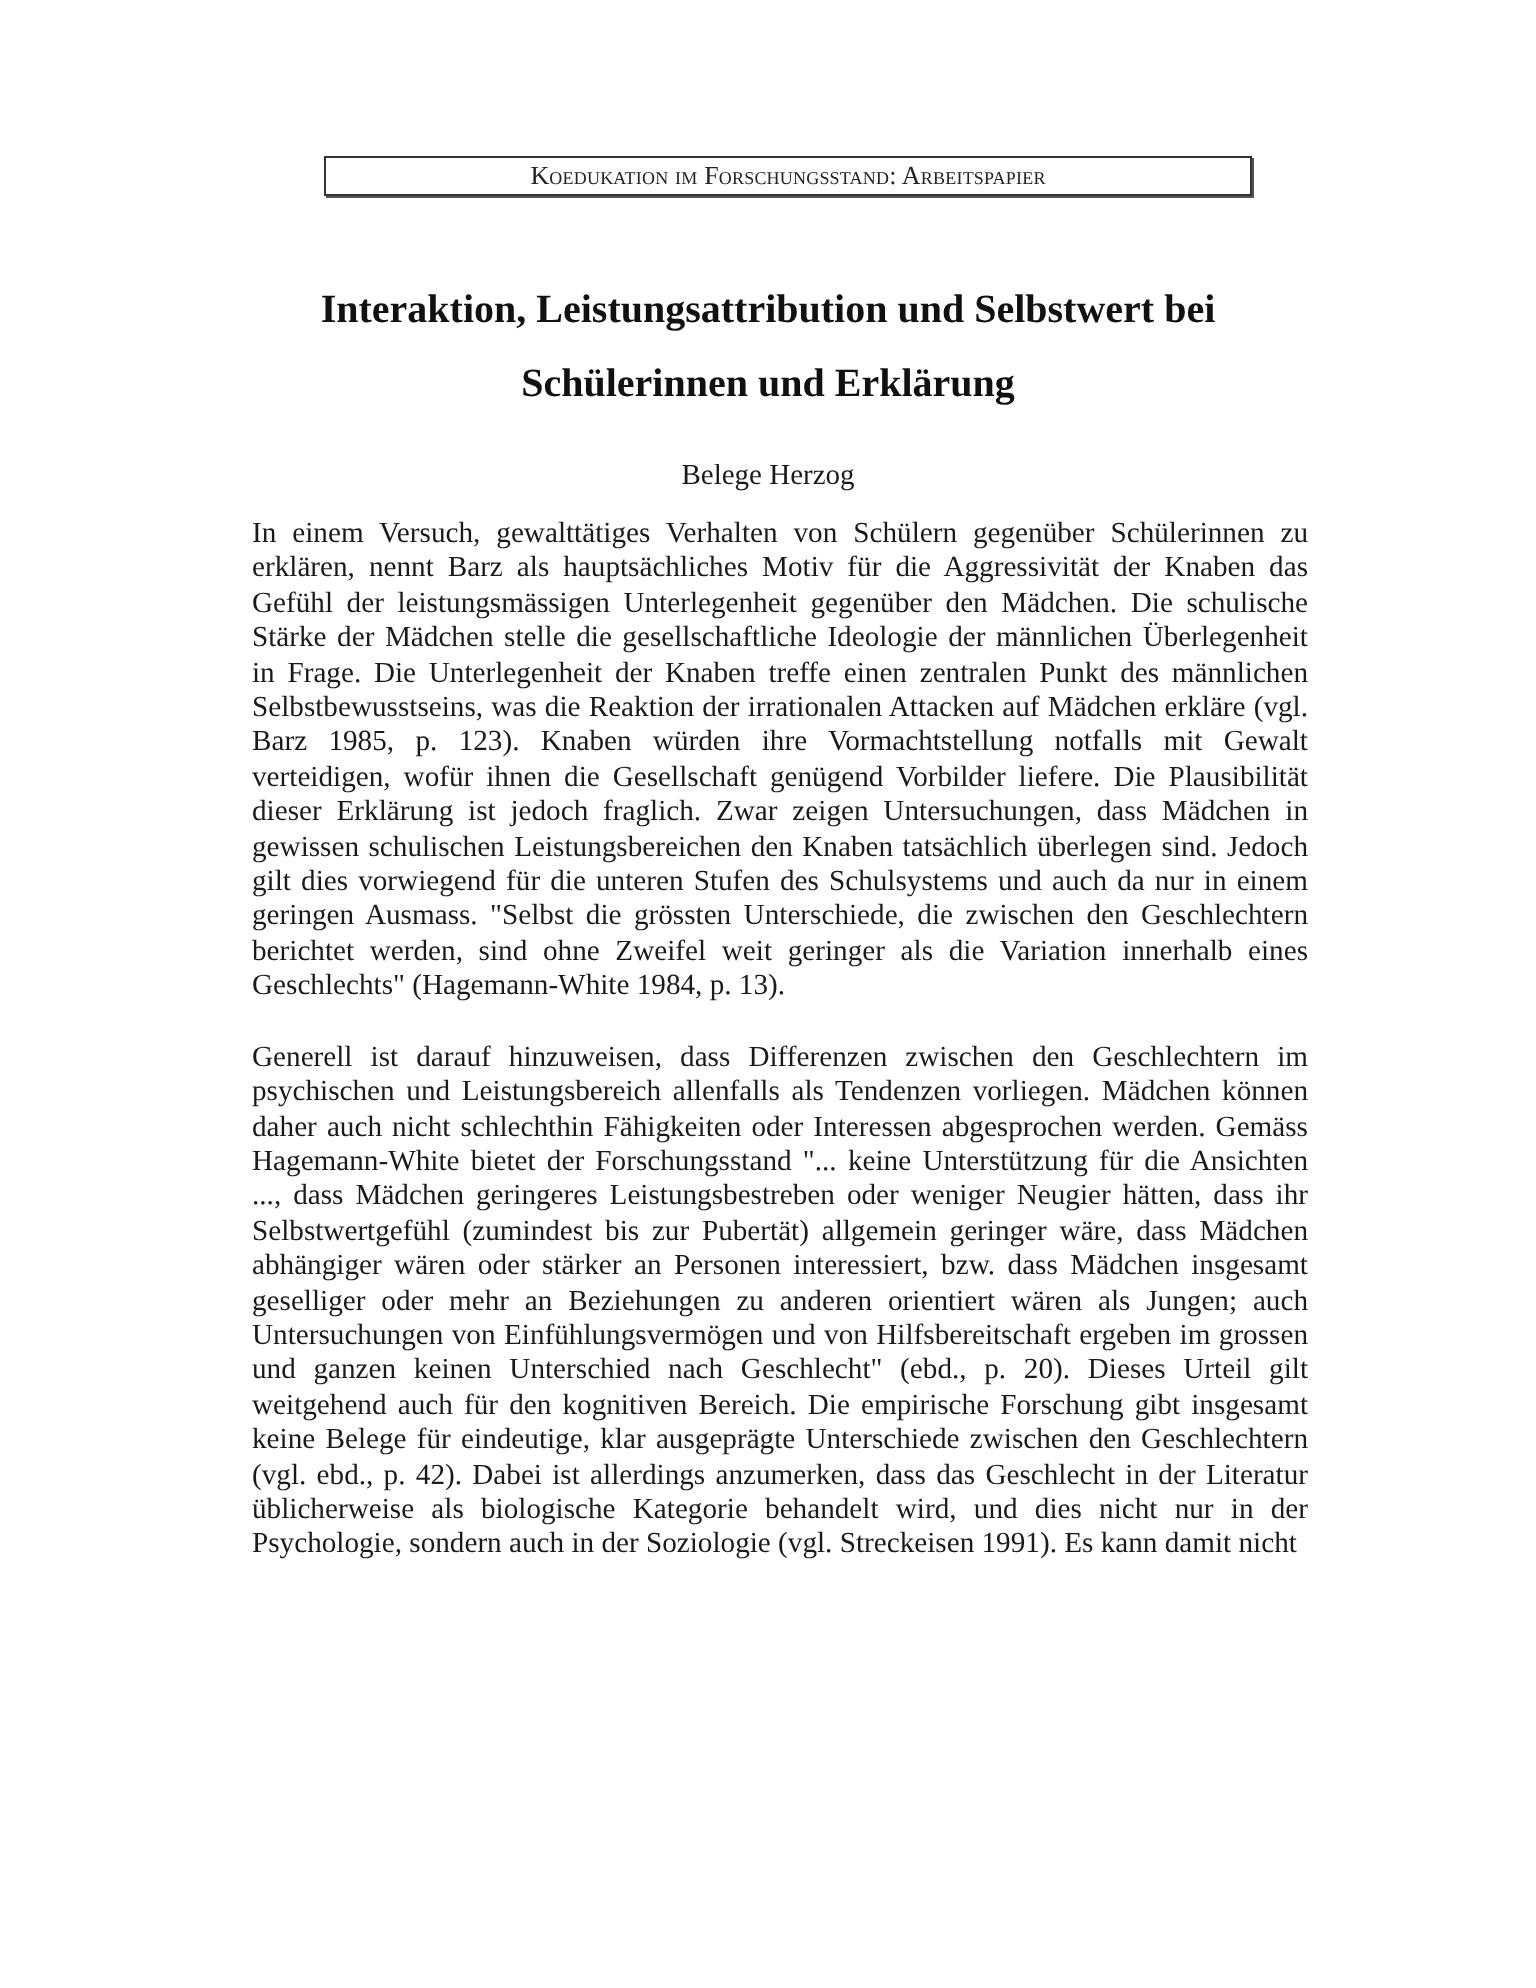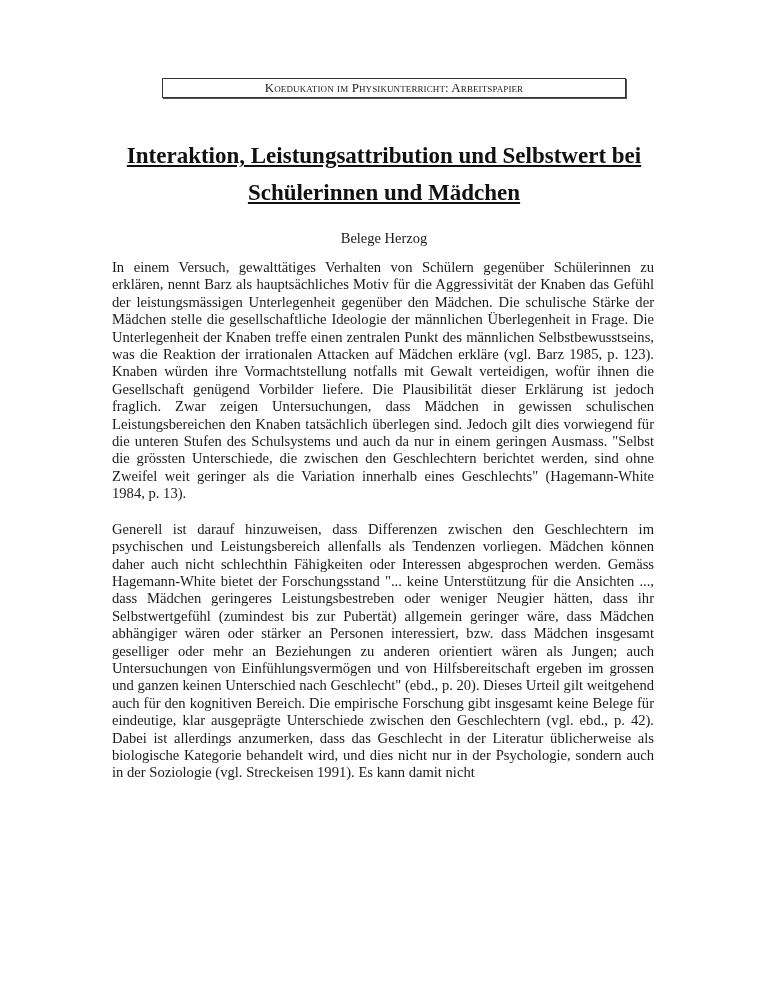--- a/index.html
+++ b/index.html
@@ -6,42 +6,42 @@
   body { width: 768px; height: 994px; position: relative; overflow: hidden;
          font-family: "Liberation Serif", "DejaVu Serif", serif; color: #1a1a1a; }
   .header-box {
     position: absolute; left: 162px; top: 78px; width: 462px; height: 18px;
     border: 1.5px solid #333; box-shadow: 1px 1px 0 #555;
     text-align: center; font-size: 13px; line-height: 18px; letter-spacing: 0.1px;
     font-variant: small-caps; color: #222;
   }
   .title {
     position: absolute; left: 60px; width: 648px; top: 137px;
-    text-align: center; font-weight: bold; font-size: 23px; line-height: 37px; color: #111; text-decoration: underline;
+    text-align: center; font-weight: bold; font-size: 20px; line-height: 37px; color: #111;
   }
   .author {
     position: absolute; left: 60px; width: 648px; top: 229px;
     text-align: center; font-size: 14.5px; line-height: 18px;
   }
   .body-text {
     position: absolute; left: 112px; width: 542px; top: 259px;
     font-size: 14.6px; line-height: 17.4px; text-align: justify;
   }
-  .body-text p { margin: 0 0 18px 0; }
+  .body-text p { margin: 0 0 18px 14px; }
 </style>
 </head>
 <body>
 
 <div class="header-box">
-  <span>Koedukation im Physikunterricht: Arbeitspapier</span>
+  <span>Koedukation im Forschungsstand: Arbeitspapier</span>
 </div>
 
 <div class="title">
   <div>Interaktion, Leistungsattribution und Selbstwert bei</div>
-  <div>Schülerinnen und Mädchen</div>
+  <div>Schülerinnen und Erklärung</div>
 </div>
 
 <div class="author">Belege Herzog</div>
 
 <div class="body-text" lang="de">
   <p>In einem Versuch, gewalttätiges Verhalten von Schülern gegenüber Schülerinnen zu erklären, nennt Barz als hauptsächliches Motiv für die Aggressivität der Knaben das Gefühl der leistungsmässigen Unterlegenheit gegenüber den Mädchen. Die schulische Stärke der Mädchen stelle die gesellschaftliche Ideologie der männlichen Überlegenheit in Frage. Die Unterlegenheit der Knaben treffe einen zentralen Punkt des männlichen Selbstbewusstseins, was die Reaktion der irrationalen Attacken auf Mädchen erkläre (vgl. Barz 1985, p. 123). Knaben würden ihre Vormachtstellung notfalls mit Gewalt verteidigen, wofür ihnen die Gesellschaft genügend Vorbilder liefere. Die Plausibilität dieser Erklärung ist jedoch fraglich. Zwar zeigen Untersuchungen, dass Mädchen in gewissen schulischen Leistungsbereichen den Knaben tatsächlich überlegen sind. Jedoch gilt dies vorwiegend für die unteren Stufen des Schulsystems und auch da nur in einem geringen Ausmass. "Selbst die grössten Unterschiede, die zwischen den Geschlechtern berichtet werden, sind ohne Zweifel weit geringer als die Variation innerhalb eines Geschlechts" (Hagemann-White 1984, p. 13).</p>
   <p>Generell ist darauf hinzuweisen, dass Differenzen zwischen den Geschlechtern im psychischen und Leistungsbereich allenfalls als Tendenzen vorliegen. Mädchen können daher auch nicht schlechthin Fähigkeiten oder Interessen abgesprochen werden. Gemäss Hagemann-White bietet der Forschungsstand "... keine Unterstützung für die Ansichten ..., dass Mädchen geringeres Leistungsbestreben oder weniger Neugier hätten, dass ihr Selbstwertgefühl (zumindest bis zur Pubertät) allgemein geringer wäre, dass Mädchen abhängiger wären oder stärker an Personen interessiert, bzw. dass Mädchen insgesamt geselliger oder mehr an Beziehungen zu anderen orientiert wären als Jungen; auch Untersuchungen von Einfühlungsvermögen und von Hilfsbereitschaft ergeben im grossen und ganzen keinen Unterschied nach Geschlecht" (ebd., p. 20). Dieses Urteil gilt weitgehend auch für den kognitiven Bereich. Die empirische Forschung gibt insgesamt keine Belege für eindeutige, klar ausgeprägte Unterschiede zwischen den Geschlechtern (vgl. ebd., p. 42). Dabei ist allerdings anzumerken, dass das Geschlecht in der Literatur üblicherweise als biologische Kategorie behandelt wird, und dies nicht nur in der Psychologie, sondern auch in der Soziologie (vgl. Streckeisen 1991). Es kann damit nicht</p>
 </div>
 
 </body></html>

